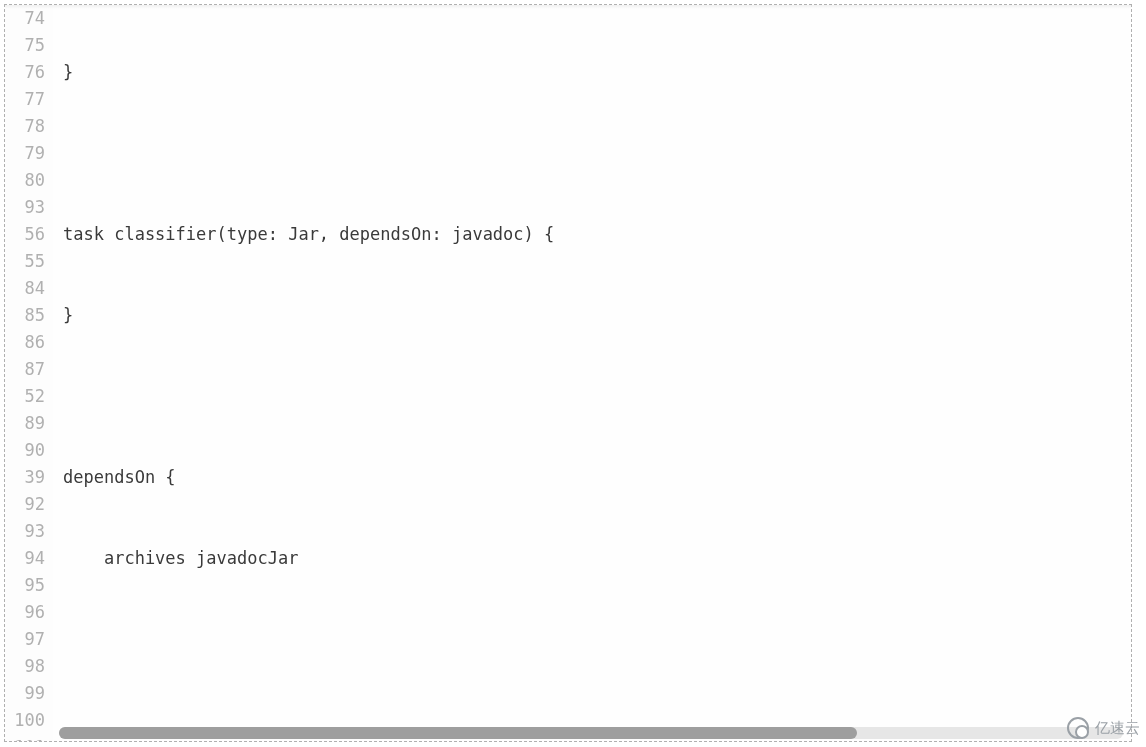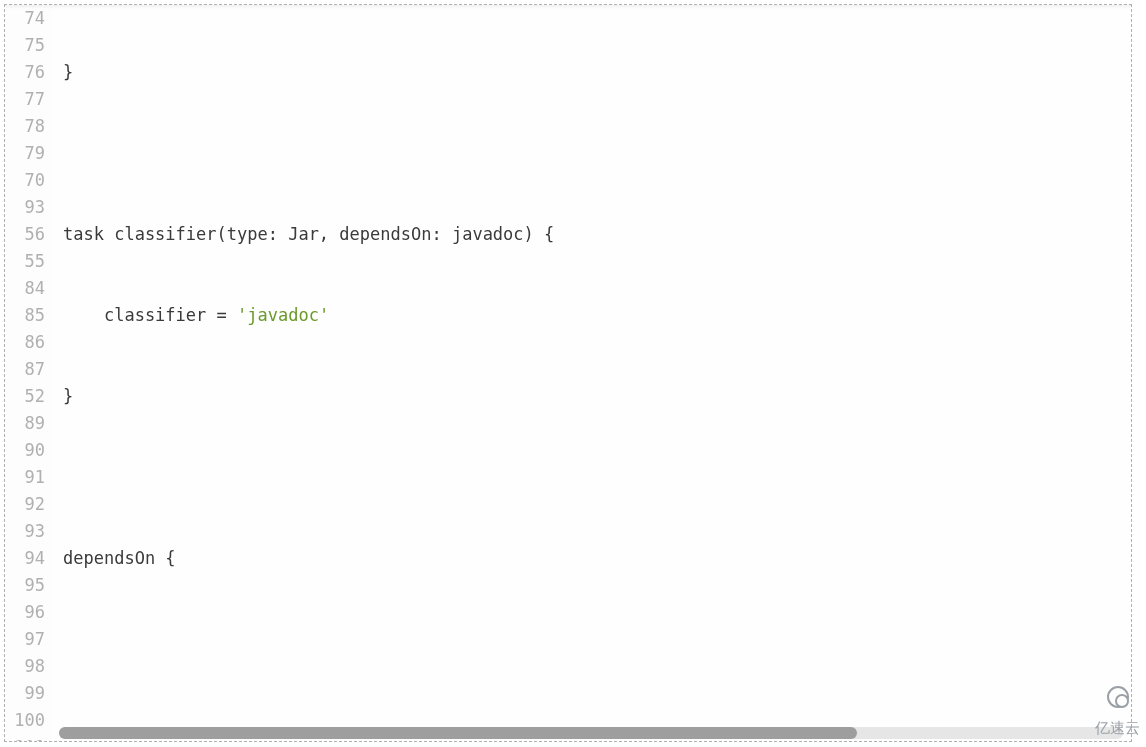--- a/index.html
+++ b/index.html
@@ -7,69 +7,69 @@
   body { font-family: "Menlo", "Consolas", "DejaVu Sans Mono", monospace; font-size: 17px; line-height: 27px; color: #3a3a3a; position: relative; }
   .frame { width: 1128px; height: 738px; border: 1px dashed #b0b0b0; margin: 4px; position: relative; overflow: hidden; background: #fefefe; }
   .editor { display: flex; width: 100%; height: 100%; }
   .gutter { width: 48px; flex: 0 0 48px; background: #fdfdfd; padding-top: 0; }
   .gutter div { color: #b0b0b0; text-align: right; padding-right: 8px; height: 27px; font-style: normal; }
   .code { flex: 1; padding-left: 10px; white-space: pre; overflow: hidden; }
   .code .row { height: 27px; }
   .str { color: #6a9a2a; }
   .scrollbar-h { position: absolute; left: 54px; right: 8px; bottom: 2px; height: 12px; background: #e6e6e6; border-radius: 6px; }
   .scrollbar-h .thumb { position: absolute; left: 0; top: 0; height: 100%; width: 75%; background: #9e9e9e; border-radius: 6px; }
-  .watermark { position: absolute; right: 6px; bottom: 6px; display: flex; align-items: center; gap: 6px; color: #9aa0a6; font-family: sans-serif; font-size: 15px; flex-direction: column; }
+  .watermark { position: absolute; right: 6px; bottom: 6px; display: flex; align-items: center; gap: 6px; color: #9aa0a6; font-family: sans-serif; font-size: 15px; }
   .watermark .logo { width: 22px; height: 22px; border: 2px solid #9aa0a6; border-radius: 50%; position: relative; }
   .watermark .logo::before { content: ""; position: absolute; width: 10px; height: 10px; border: 2px solid #9aa0a6; border-radius: 50%; right: -2px; bottom: -2px; background: #fff; }
   .top-fade { position: absolute; top: 0; left: 0; right: 0; height: 4px; background: linear-gradient(#f0f0f0, transparent); pointer-events: none; }
 </style>
 </head>
 <body>
 
 <div class="frame">
   <div class="top-fade"></div>
   <div class="editor">
     <div class="gutter" id="gutter">
         <div>74</div>
         <div>75</div>
         <div>76</div>
         <div>77</div>
         <div>78</div>
         <div>79</div>
-        <div>70</div>
+        <div>80</div>
         <div>93</div>
         <div>56</div>
         <div>55</div>
         <div>84</div>
         <div>85</div>
         <div>86</div>
         <div>87</div>
         <div>52</div>
         <div>89</div>
         <div>90</div>
-        <div>91</div>
+        <div>39</div>
         <div>92</div>
         <div>93</div>
         <div>94</div>
         <div>95</div>
         <div>96</div>
         <div>97</div>
         <div>98</div>
         <div>99</div>
         <div>100</div>
         <div>101</div>
       </div>
     <div class="code">
       <div class="row"><span>}</span></div>
       <div class="row"><span></span></div>
       <div class="row"><span>task classifier(type: Jar, dependsOn: javadoc) {</span></div>
-      <div class="row"><span>    classifier = </span><span class="str">'javadoc'</span></div>
       <div class="row"><span>}</span></div>
       <div class="row"><span></span></div>
       <div class="row"><span>dependsOn {</span></div>
+      <div class="row"><span>    archives javadocJar</span></div>
       
       
       
       
       
       
       
       
       
       

